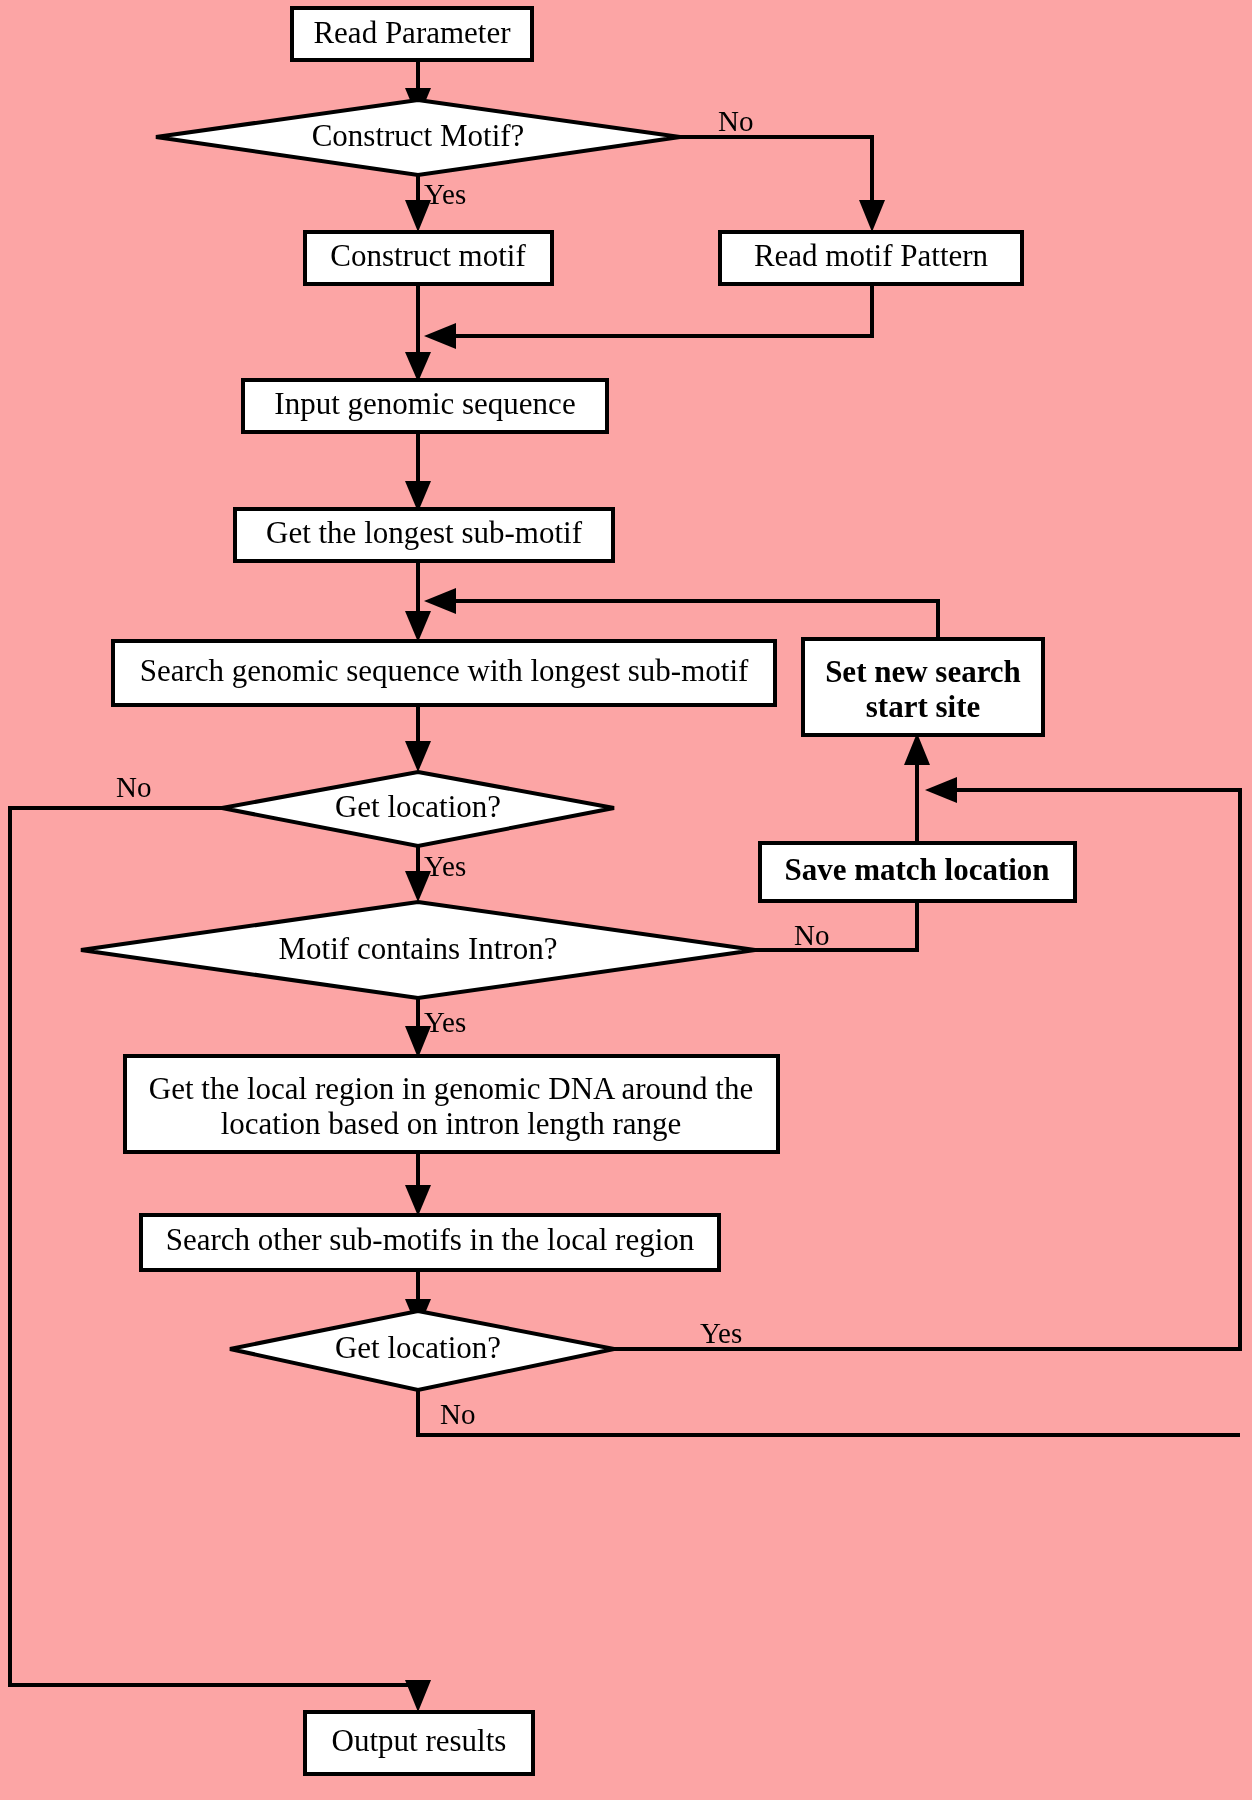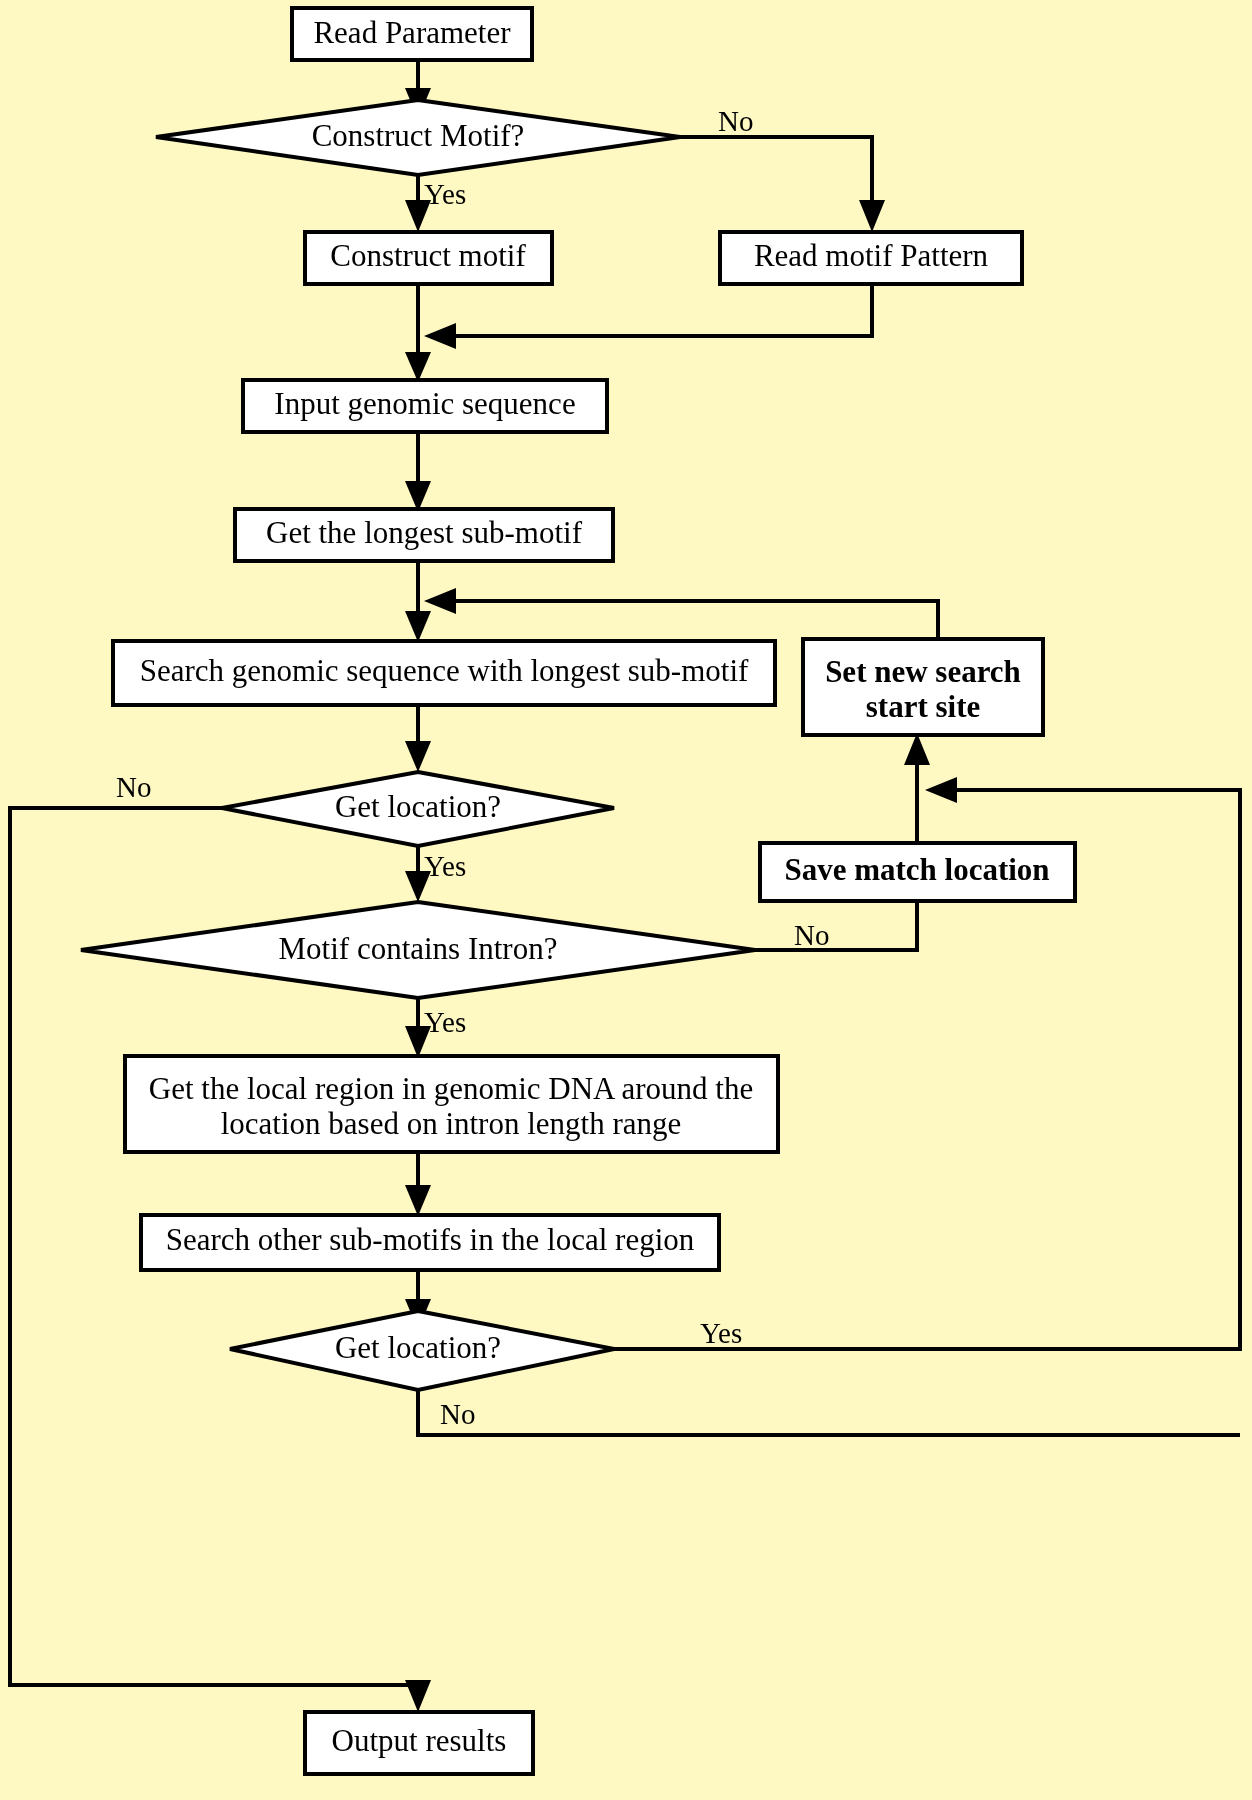--- a/index.html
+++ b/index.html
@@ -4,21 +4,21 @@
 <style>
   html, body {
     margin: 0;
     padding: 0;
     background: #ffffff;
   }
   #page {
     position: relative;
     width: 1252px;
     height: 1800px;
-    background: #fef9c3;
+    background: #fca5a5;
     overflow: hidden;
     font-family: "Liberation Serif", "DejaVu Serif", serif;
   }
   svg.flow {
     position: absolute;
     left: 0;
     top: 0;
     width: 1252px;
     height: 1800px;
   }

